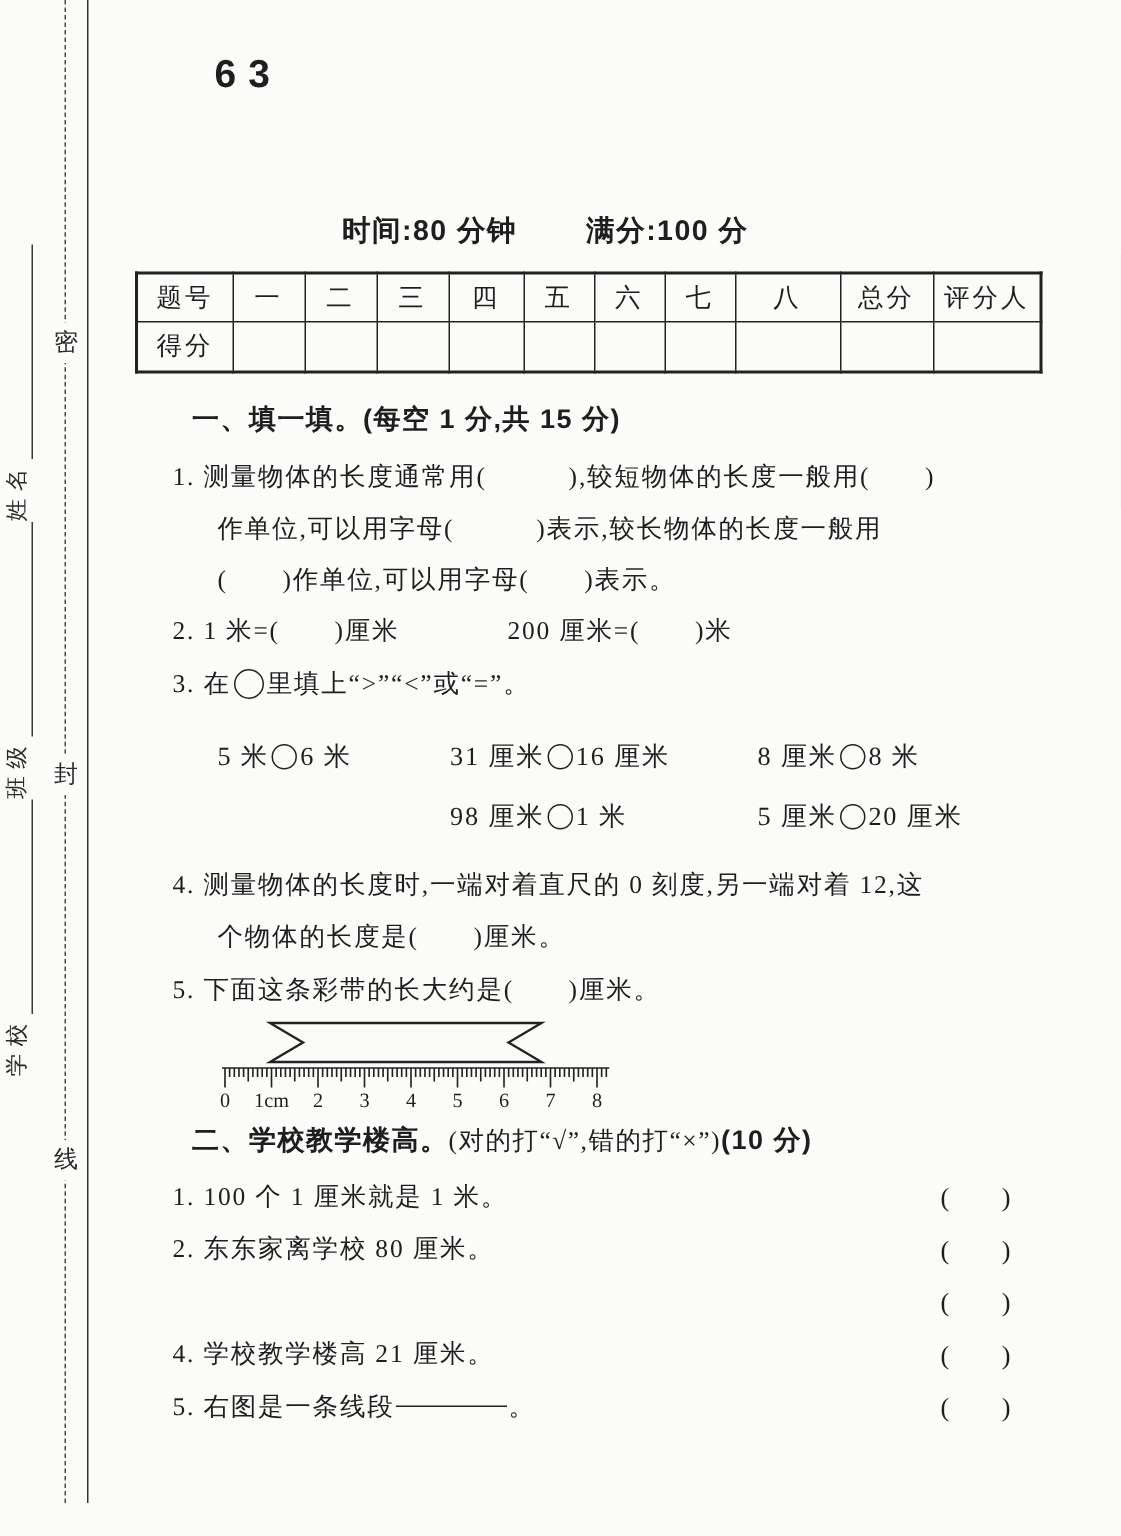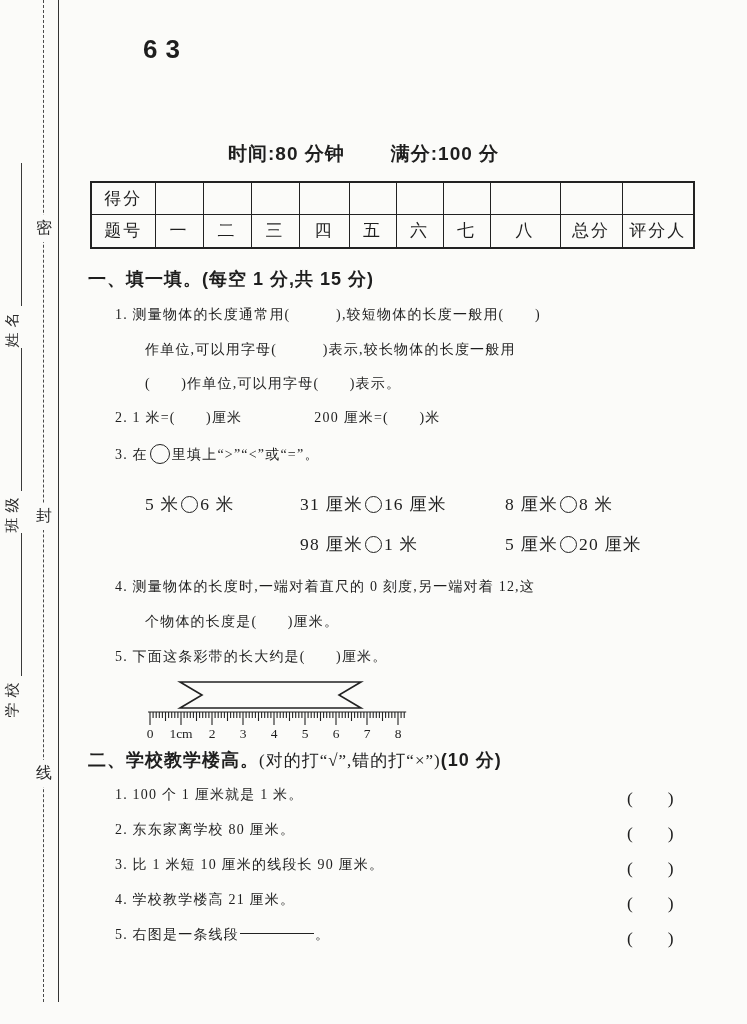--- a/index.html
+++ b/index.html
@@ -40,24 +40,25 @@
     border-collapse:collapse; table-layout:fixed;
     font-size:17px;
   }
   table.score-table td {
     border:1.6px solid #222; text-align:center; padding:0;
     height:32px; letter-spacing:2px; white-space:nowrap;
   }
   table.score-table { border:2.4px solid #222; }
   table.score-table tr:last-child td { height:34px; }
   
-  .t { position:absolute; font-size:14px; letter-spacing:1.2px; white-space:pre; }
+  .t { position:absolute; font-size:17px; letter-spacing:1.2px; white-space:pre; }
   .sec-title {
     font-weight:bold; font-size:18px; letter-spacing:1px;
     font-family:"Liberation Sans","DejaVu Sans",sans-serif;
+    margin-left:40px;
   }
   .kai { font-weight:normal; font-family:"Liberation Serif","DejaVu Serif",serif; font-size:17px; }
   .circle {
     display:inline-block; width:17px; height:17px; border:1.6px solid #222;
     border-radius:50%; vertical-align:-3px; margin:0 2px;
   }
   .cmp-row { position:absolute; left:0; width:747px; height:26px; }
   .cmp-pair { position:absolute; font-size:17.5px; letter-spacing:1.2px; white-space:pre; }
   .pos0 { left:145px; } .pos1 { left:300px; } .pos2 { left:505px; }
   .answer-blank { position:absolute; left:627px; font-size:17.5px; white-space:pre; letter-spacing:0; }
@@ -97,44 +98,44 @@
       <col style="width:50px">
         <col style="width:47px">
         <col style="width:47px">
         <col style="width:47px">
       <col style="width:70px">
         <col style="width:62px">
         <col style="width:72px">
     </colgroup>
     <tbody>
         <tr>
-      <td>得分</td>
-      <td></td>
-      <td></td>
-      <td></td>
-      <td></td>
-      <td></td>
-      <td></td>
-      <td></td>
-      <td></td>
-      <td></td>
-      <td></td>
-    </tr>
-    <tr>
       <td>题号</td>
       <td>一</td>
       <td>二</td>
       <td>三</td>
       <td>四</td>
       <td>五</td>
       <td>六</td>
       <td>七</td>
       <td>八</td>
       <td>总分</td>
       <td>评分人</td>
+    </tr>
+    <tr>
+      <td>得分</td>
+      <td></td>
+      <td></td>
+      <td></td>
+      <td></td>
+      <td></td>
+      <td></td>
+      <td></td>
+      <td></td>
+      <td></td>
+      <td></td>
     </tr>
   </tbody>
     </table>
 
   <div class="t sec-title" style="left:88px; top:267px">一、填一填。(每空 1 分,共 15 分)</div>
 
   <div class="t" style="left:115px; top:306px">1. 测量物体的长度通常用(　　　),较短物体的长度一般用(　　)</div>
   <div class="t" style="left:145px; top:341px">作单位,可以用字母(　　　)表示,较长物体的长度一般用</div>
   <div class="t" style="left:145px; top:375px">(　　)作单位,可以用字母(　　)表示。</div>
 
@@ -256,21 +257,20 @@
   </div>
 
   <div class="t sec-title" style="left:88px; top:748px"><span>二、学校教学楼高。</span><span class="kai">(对的打“√”,错的打“×”)</span><span>(10 分)</span></div>
 
   <div class="t" style="left:115px; top:786px">1. 100 个 1 厘米就是 1 米。</div>
   <div class="answer-blank" style="top:786px">(　　)</div>
 
   <div class="t" style="left:115px; top:821px">2. 东东家离学校 80 厘米。</div>
   <div class="answer-blank" style="top:821px">(　　)</div>
 
-  <div class="t" style="left:115px; top:856px">3. 比 1 米短 10 厘米的线段长 90 厘米。</div>
   <div class="answer-blank" style="top:856px">(　　)</div>
 
   <div class="t" style="left:115px; top:891px">4. 学校教学楼高 21 厘米。</div>
   <div class="answer-blank" style="top:891px">(　　)</div>
 
   <div class="t" style="left:115px; top:926px"><span>5. 右图是一条线段</span><span class="line-seg"></span><span>。</span></div>
   <div class="answer-blank" style="top:926px">(　　)</div>
 
 </div>
 

